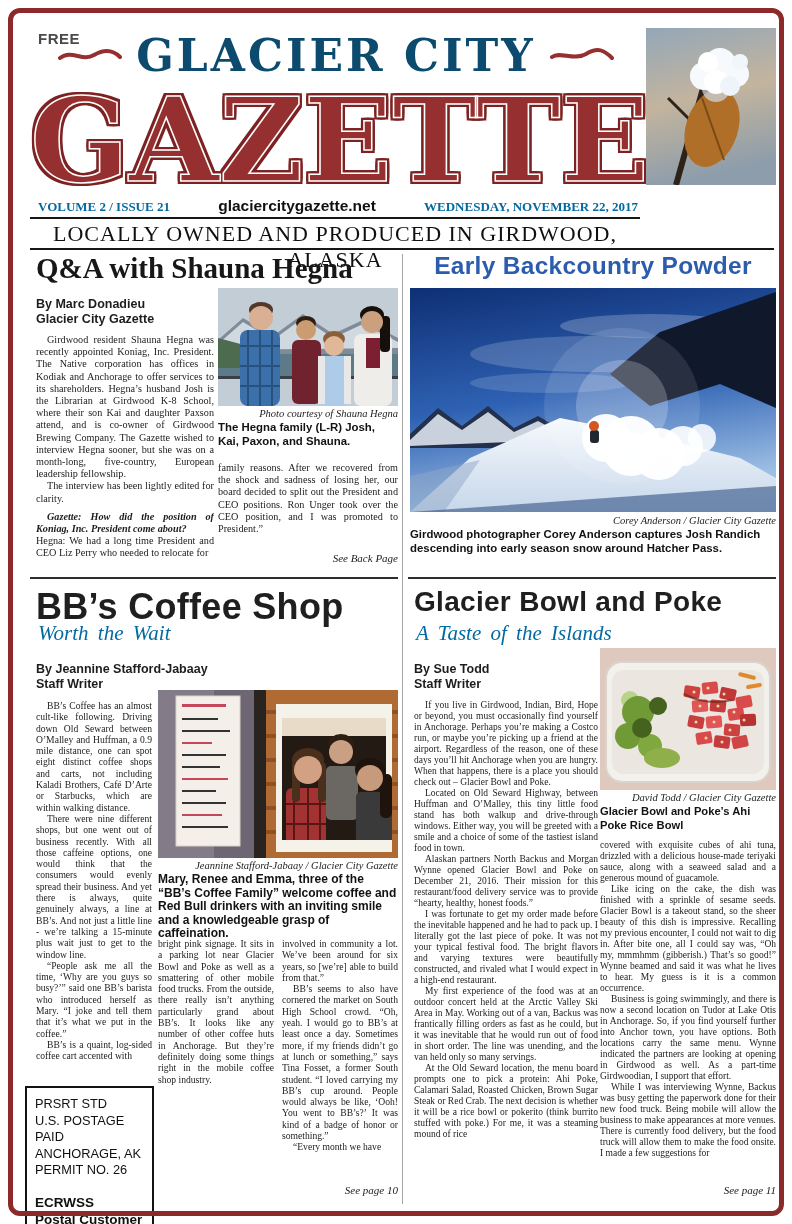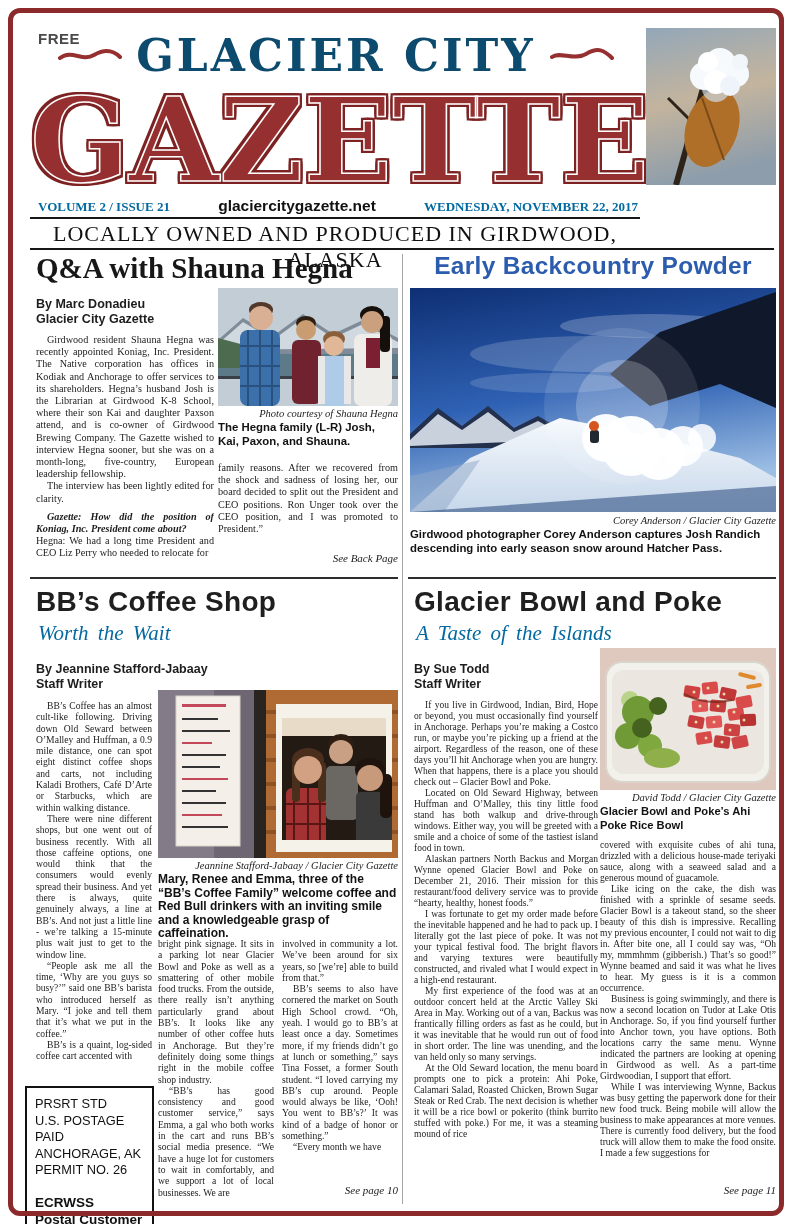--- a/index.html
+++ b/index.html
@@ -58,21 +58,21 @@
   .rule-left{left:30px;top:577px;width:368px;}
   .rule-right{left:408px;top:577px;width:368px;}
 
   .powder{left:410px;top:252px;width:366px;}
   .powder-headline{left:0;top:0;width:366px;text-align:center;font-size:24.5px;}
   .powder-photo{left:0;top:36px;width:366px;height:224px;}
   .powder-credit{left:0;top:263px;width:366px;}
   .powder-caption{left:0;top:276px;width:366px;font-size:11.4px;line-height:13.8px;}
 
   .coffee{left:36px;top:586px;width:362px;height:620px;}
-  .coffee-headline{left:0;top:0;font-size:28px;}
+  .coffee-headline{left:0;top:0;font-size:36px;}
   .coffee-subhead{left:2px;top:35px;}
   .coffee-byline{left:0;top:76px;}
   .coffee-col1{left:0;top:114px;width:116px;height:372px;font-size:9.6px;line-height:11.3px;}
   .coffee-photo{left:122px;top:104px;width:240px;height:168px;}
   .coffee-credit{left:122px;top:274px;width:240px;}
   .coffee-caption{left:122px;top:287px;width:240px;font-size:12px;line-height:13.6px;}
   .coffee-col2{left:122px;top:352px;width:116px;height:266px;font-size:9.6px;line-height:11.3px;}
   .coffee-col3{left:246px;top:352px;width:116px;height:242px;font-size:9.6px;line-height:11.3px;}
   .coffee-jump{left:246px;top:598px;width:116px;}
 
@@ -297,21 +297,20 @@
         <rect x="134" y="72" width="8" height="40" rx="4" fill="#4a2f1d"></rect>
         <rect x="160" y="72" width="8" height="40" rx="4" fill="#4a2f1d"></rect>
         <circle cx="150" cy="80" r="14" fill="#d2a183"></circle>
         <rect x="118" y="150" width="116" height="12" fill="#f5f2ea"></rect>
       </svg>
     </div>
     <div class="abs coffee-credit photo-credit">Jeannine Stafford-Jabaay / Glacier City Gazette</div>
     <div class="abs coffee-caption photo-caption">Mary, Renee and Emma, three of the “BB’s Coffee Family” welcome coffee and Red Bull drinkers with an inviting smile and a knowledgeable grasp of caffeination.</div>
     <div class="abs coffee-col2 bodycol">
       <p class="noindent">bright pink signage. It sits in a parking lot near Glacier Bowl and Poke as well as a smattering of other mobile food trucks. From the outside, there really isn’t anything particularly grand about BB’s. It looks like any number of other coffee huts in Anchorage. But they’re definitely doing some things right in the mobile coffee shop industry.</p>
-      <p>“BB’s has good consistency and good customer service,” says Emma, a gal who both works in the cart and runs BB’s social media presence. “We have a huge lot for customers to wait in comfortably, and we support a lot of local businesses. We are</p>
     </div>
     <div class="abs coffee-col3 bodycol">
       <p class="noindent">involved in community a lot. We’ve been around for six years, so [we’re] able to build from that.”</p>
       <p>BB’s seems to also have cornered the market on South High School crowd. “Oh, yeah. I would go to BB’s at least once a day. Sometimes more, if my friends didn’t go at lunch or something,” says Tina Fosset, a former South student. “I loved carrying my BB’s cup around. People would always be like, ‘Ooh! You went to BB’s?’ It was kind of a badge of honor or something.”</p>
       <p>“Every month we have</p>
     </div>
     <div class="abs coffee-jump jump">See page 10</div>
   </div>
 
   <div class="abs poke">

